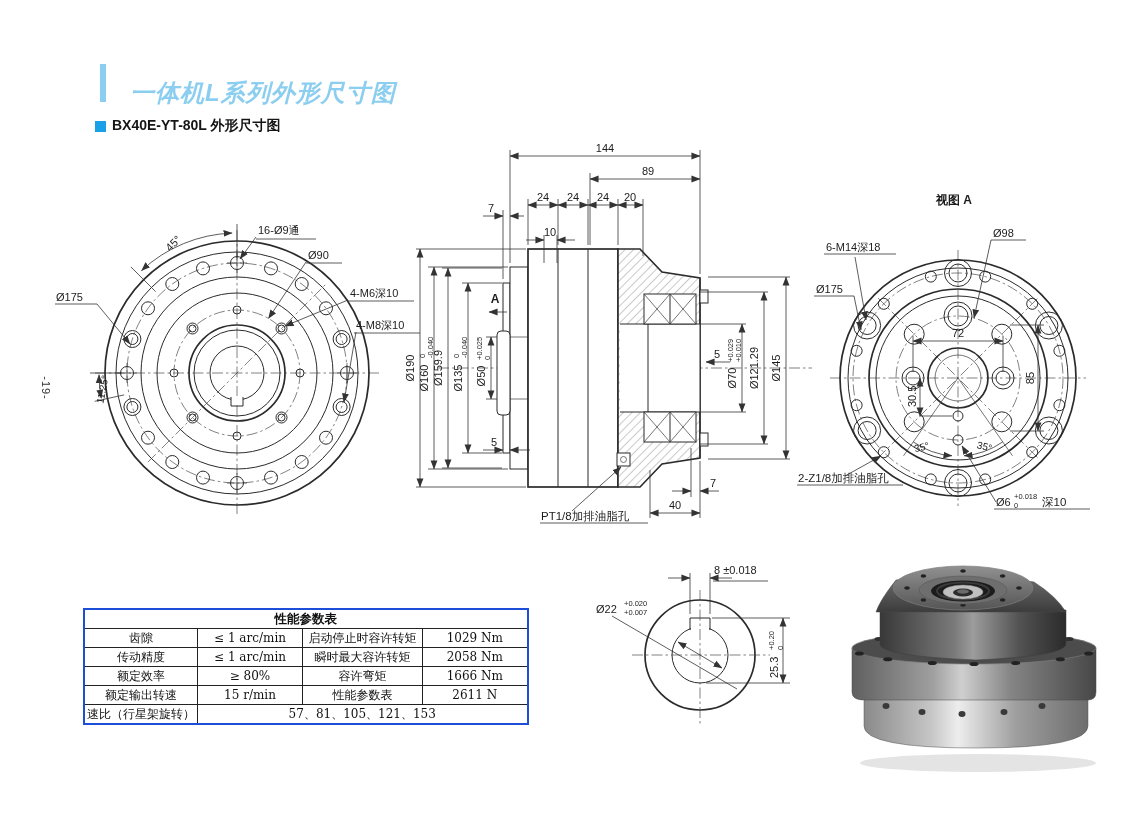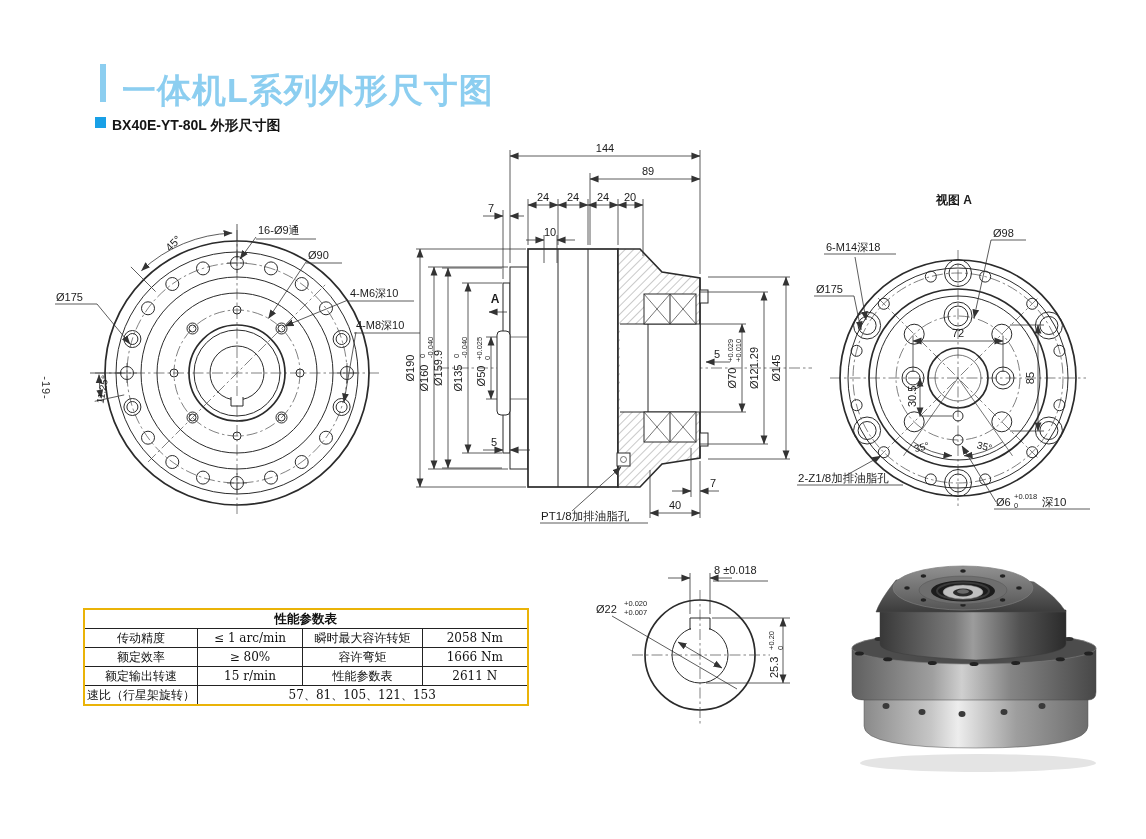--- a/index.html
+++ b/index.html
@@ -1,43 +1,43 @@
 <!DOCTYPE html>
 <html><head>
 <meta charset="utf-8">
 <style>
   html,body{margin:0;padding:0;background:#fff;}
   .page{position:relative;width:1146px;height:839px;background:#fff;overflow:hidden;
         font-family:"Liberation Sans",sans-serif;}
   
   .title-row{position:absolute;left:100px;top:64px;display:flex;align-items:flex-start;gap:8px;}
   .title-bar{width:6px;height:38px;}
-  .main-title{margin:8px;font-size:34px;font-weight:bold;letter-spacing:1px;line-height:1.1;}
-  .subtitle-row{position:absolute;left:95px;top:117px;display:flex;gap:6px;}
+  .main-title{margin:16px;font-size:24px;font-weight:bold;letter-spacing:1px;line-height:1.1;font-style:italic;}
+  .subtitle-row{position:absolute;left:95px;top:117px;display:flex;align-items:center;gap:6px;}
   .subtitle-sq{width:11px;height:11px;}
   .subtitle-text{font-size:14px;font-weight:bold;color:#151515;}
   .page-num{position:absolute;left:34px;top:382px;font-size:11px;color:#333;transform:rotate(90deg);letter-spacing:1px;}
   
   svg{position:absolute;left:0;top:0;}
   svg text{font-family:"Liberation Sans",sans-serif;fill:#1c1c1c;}
   .t11{font-size:11px;} .t10{font-size:10px;} .t8{font-size:7.5px;} .t12{font-size:12px;font-weight:bold;}
   .tcn{font-size:11.5px;}
   .s1{stroke:#2b2b2b;stroke-width:1.7;fill:none;}
   .s1h{stroke:#2b2b2b;stroke-width:1.6;}
   .s2{stroke:#2b2b2b;stroke-width:1;fill:none;}
   .s3{stroke:#3a3a3a;stroke-width:.7;fill:none;}
   .cl{stroke:#4a4a4a;stroke-width:.7;fill:none;stroke-dasharray:11 3 2.5 3;}
   .dm{stroke:#333;stroke-width:.8;fill:none;}
   .hl{stroke:#333;stroke-width:.8;}
   .wf{fill:#fff;}
   
   .ptable{position:absolute;left:83px;top:608px;border-collapse:collapse;
           font-family:"DejaVu Serif",serif;font-size:12px;color:#111;table-layout:fixed;}
   .ptable td{border:1px solid #222;text-align:center;height:18px;padding:0 2px;overflow:hidden;white-space:nowrap;}
-  .ptable{border:2px solid #eab308;}
+  .ptable{border:2px solid #1d4ed8;}
   .ptable .th td{font-weight:bold;font-size:12.5px;}
 </style>
 </head>
 <body>
 
 <div class="page">
 
   <div class="title-row">
     <div class="title-bar accent-bg" style="background: rgb(140, 206, 240);"></div>
     <h1 class="main-title accent-fg" style="color: rgb(140, 206, 240);">一体机L系列外形尺寸图</h1>
@@ -513,20 +513,26 @@
         <col style="width:105px">
         <col style="width:105px">
         <col style="width:120px">
         <col style="width:105px">
       </colgroup>
     <tbody>
         <tr class="th">
           <td colspan="4">性能参数表</td>
         </tr>
     <tr>
+      <td>齿隙</td>
+      <td>≤ 1 arc/min</td>
+      <td>启动停止时容许转矩</td>
+      <td>1029 Nm</td>
+    </tr>
+    <tr>
       <td>传动精度</td>
       <td>≤ 1 arc/min</td>
       <td>瞬时最大容许转矩</td>
       <td>2058 Nm</td>
     </tr>
     <tr>
       <td>额定效率</td>
       <td>≥ 80%</td>
       <td>容许弯矩</td>
       <td>1666 Nm</td>

